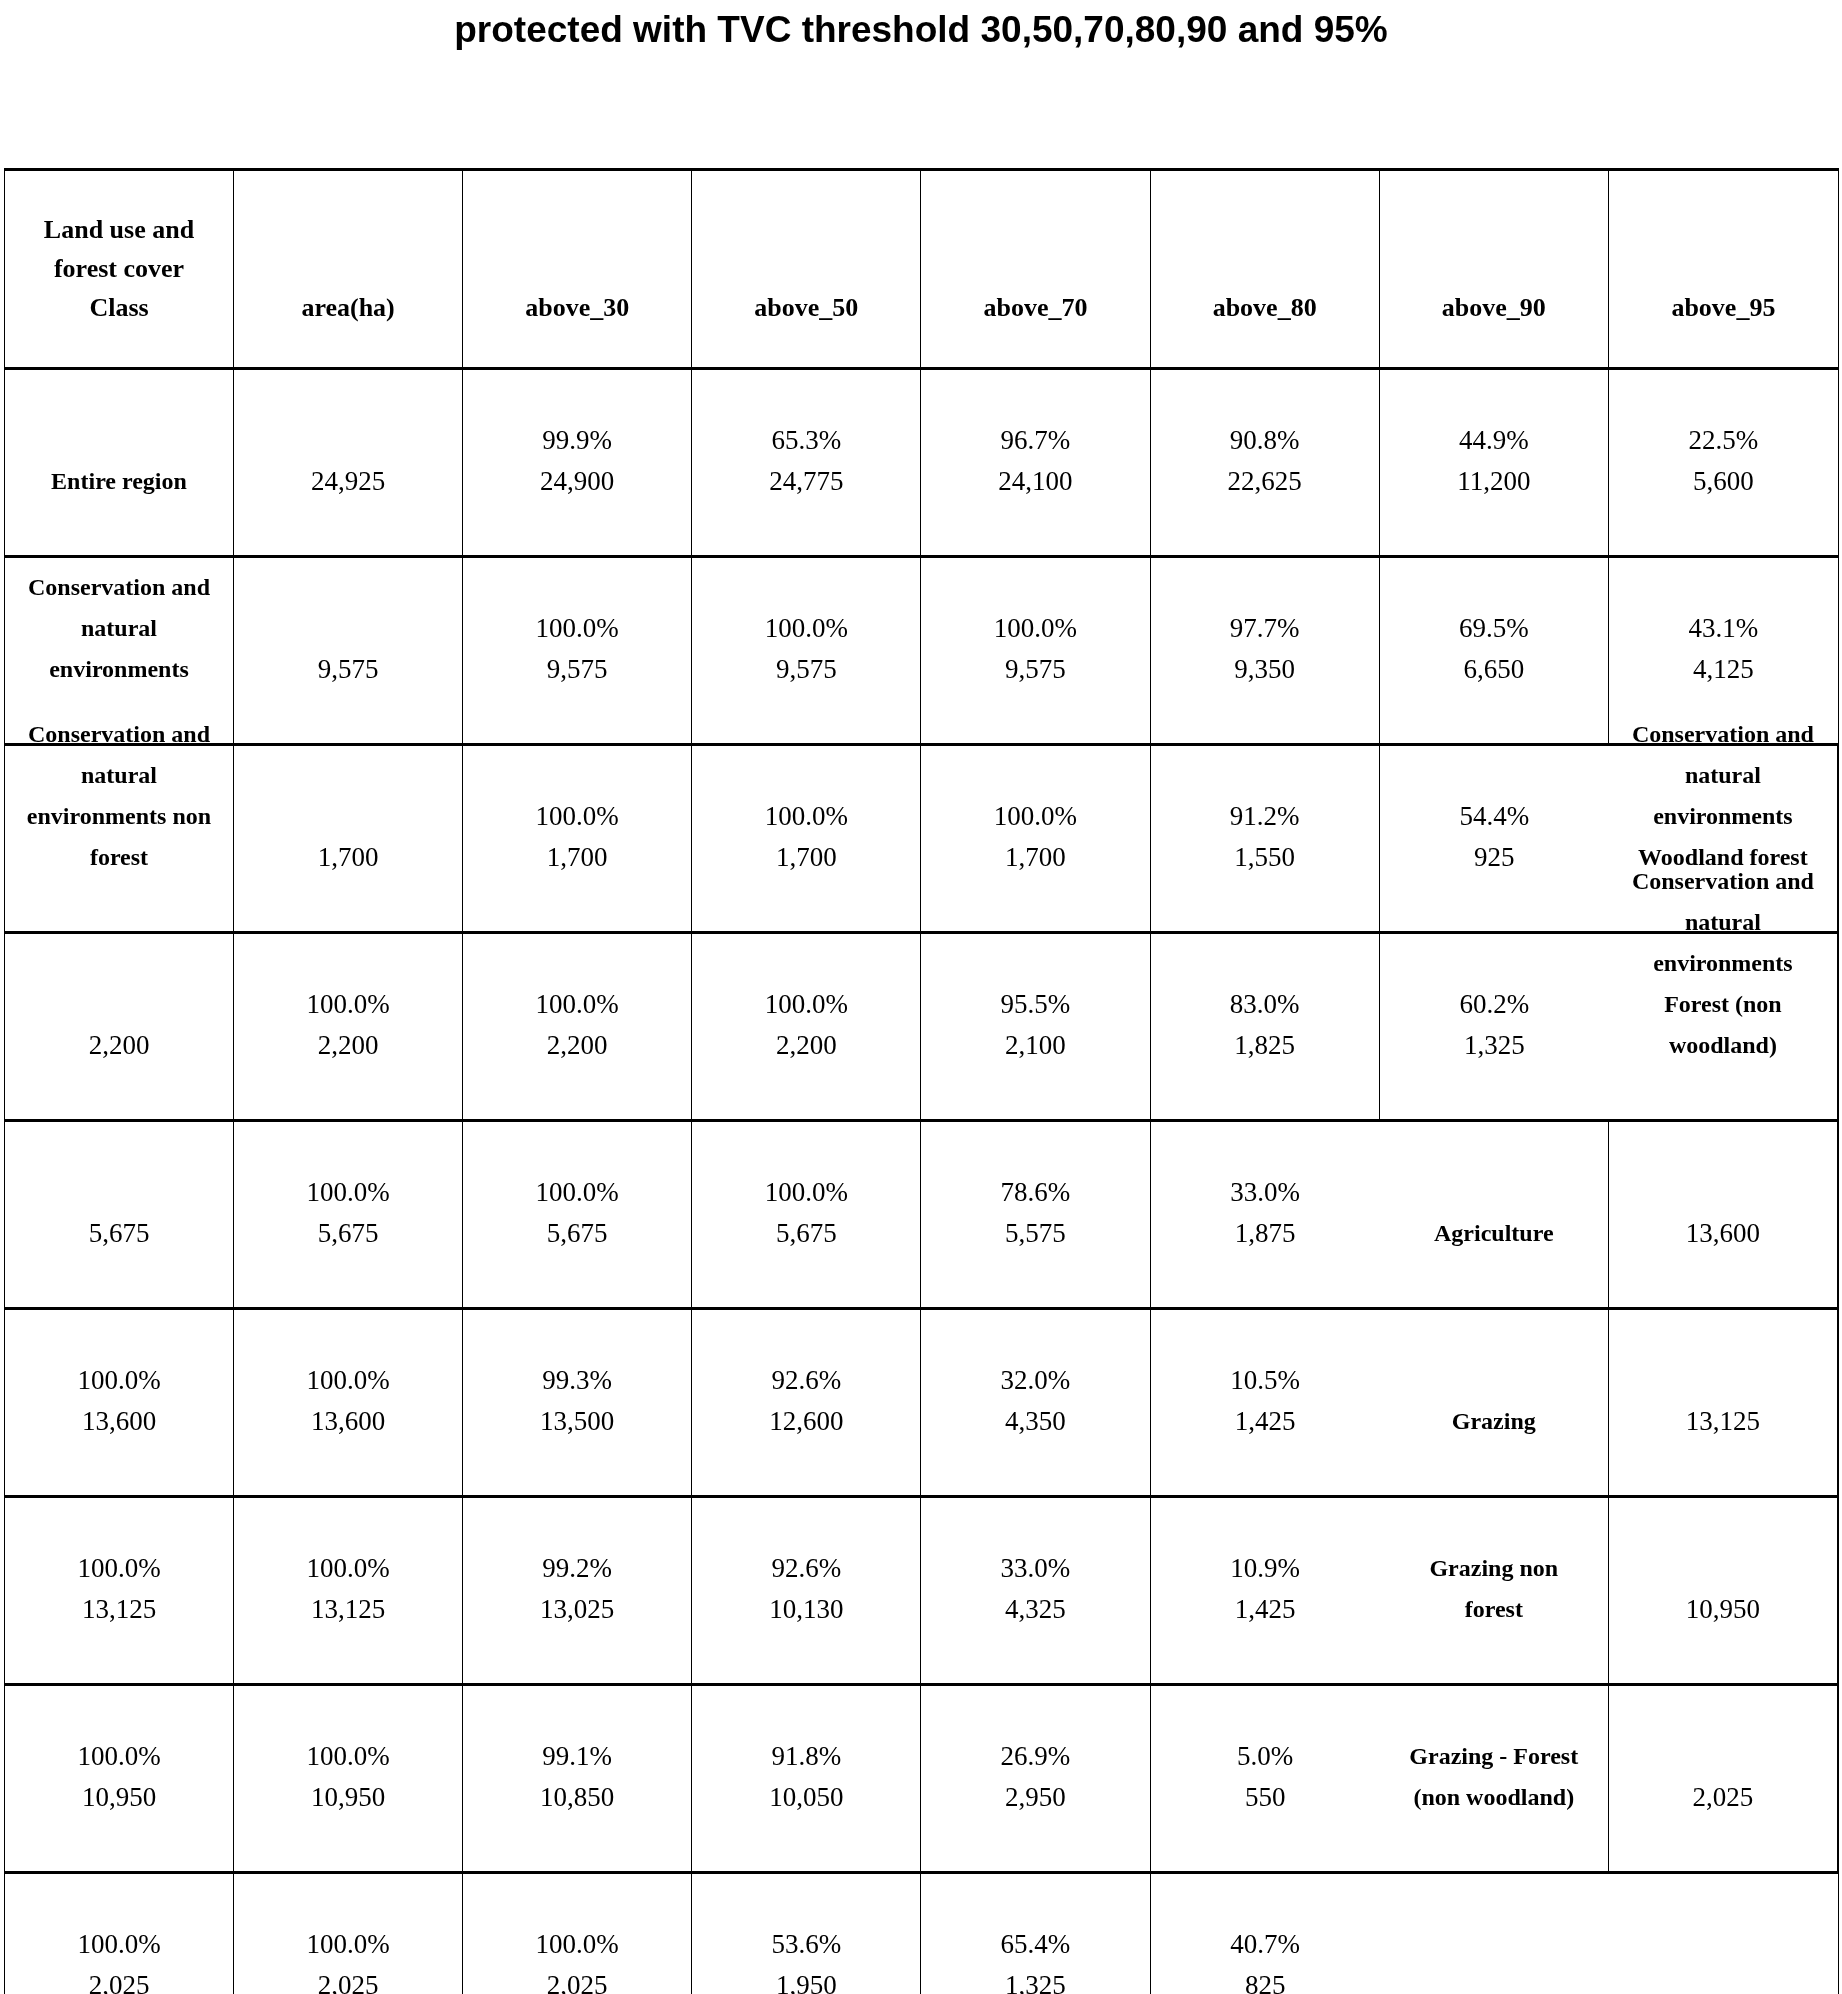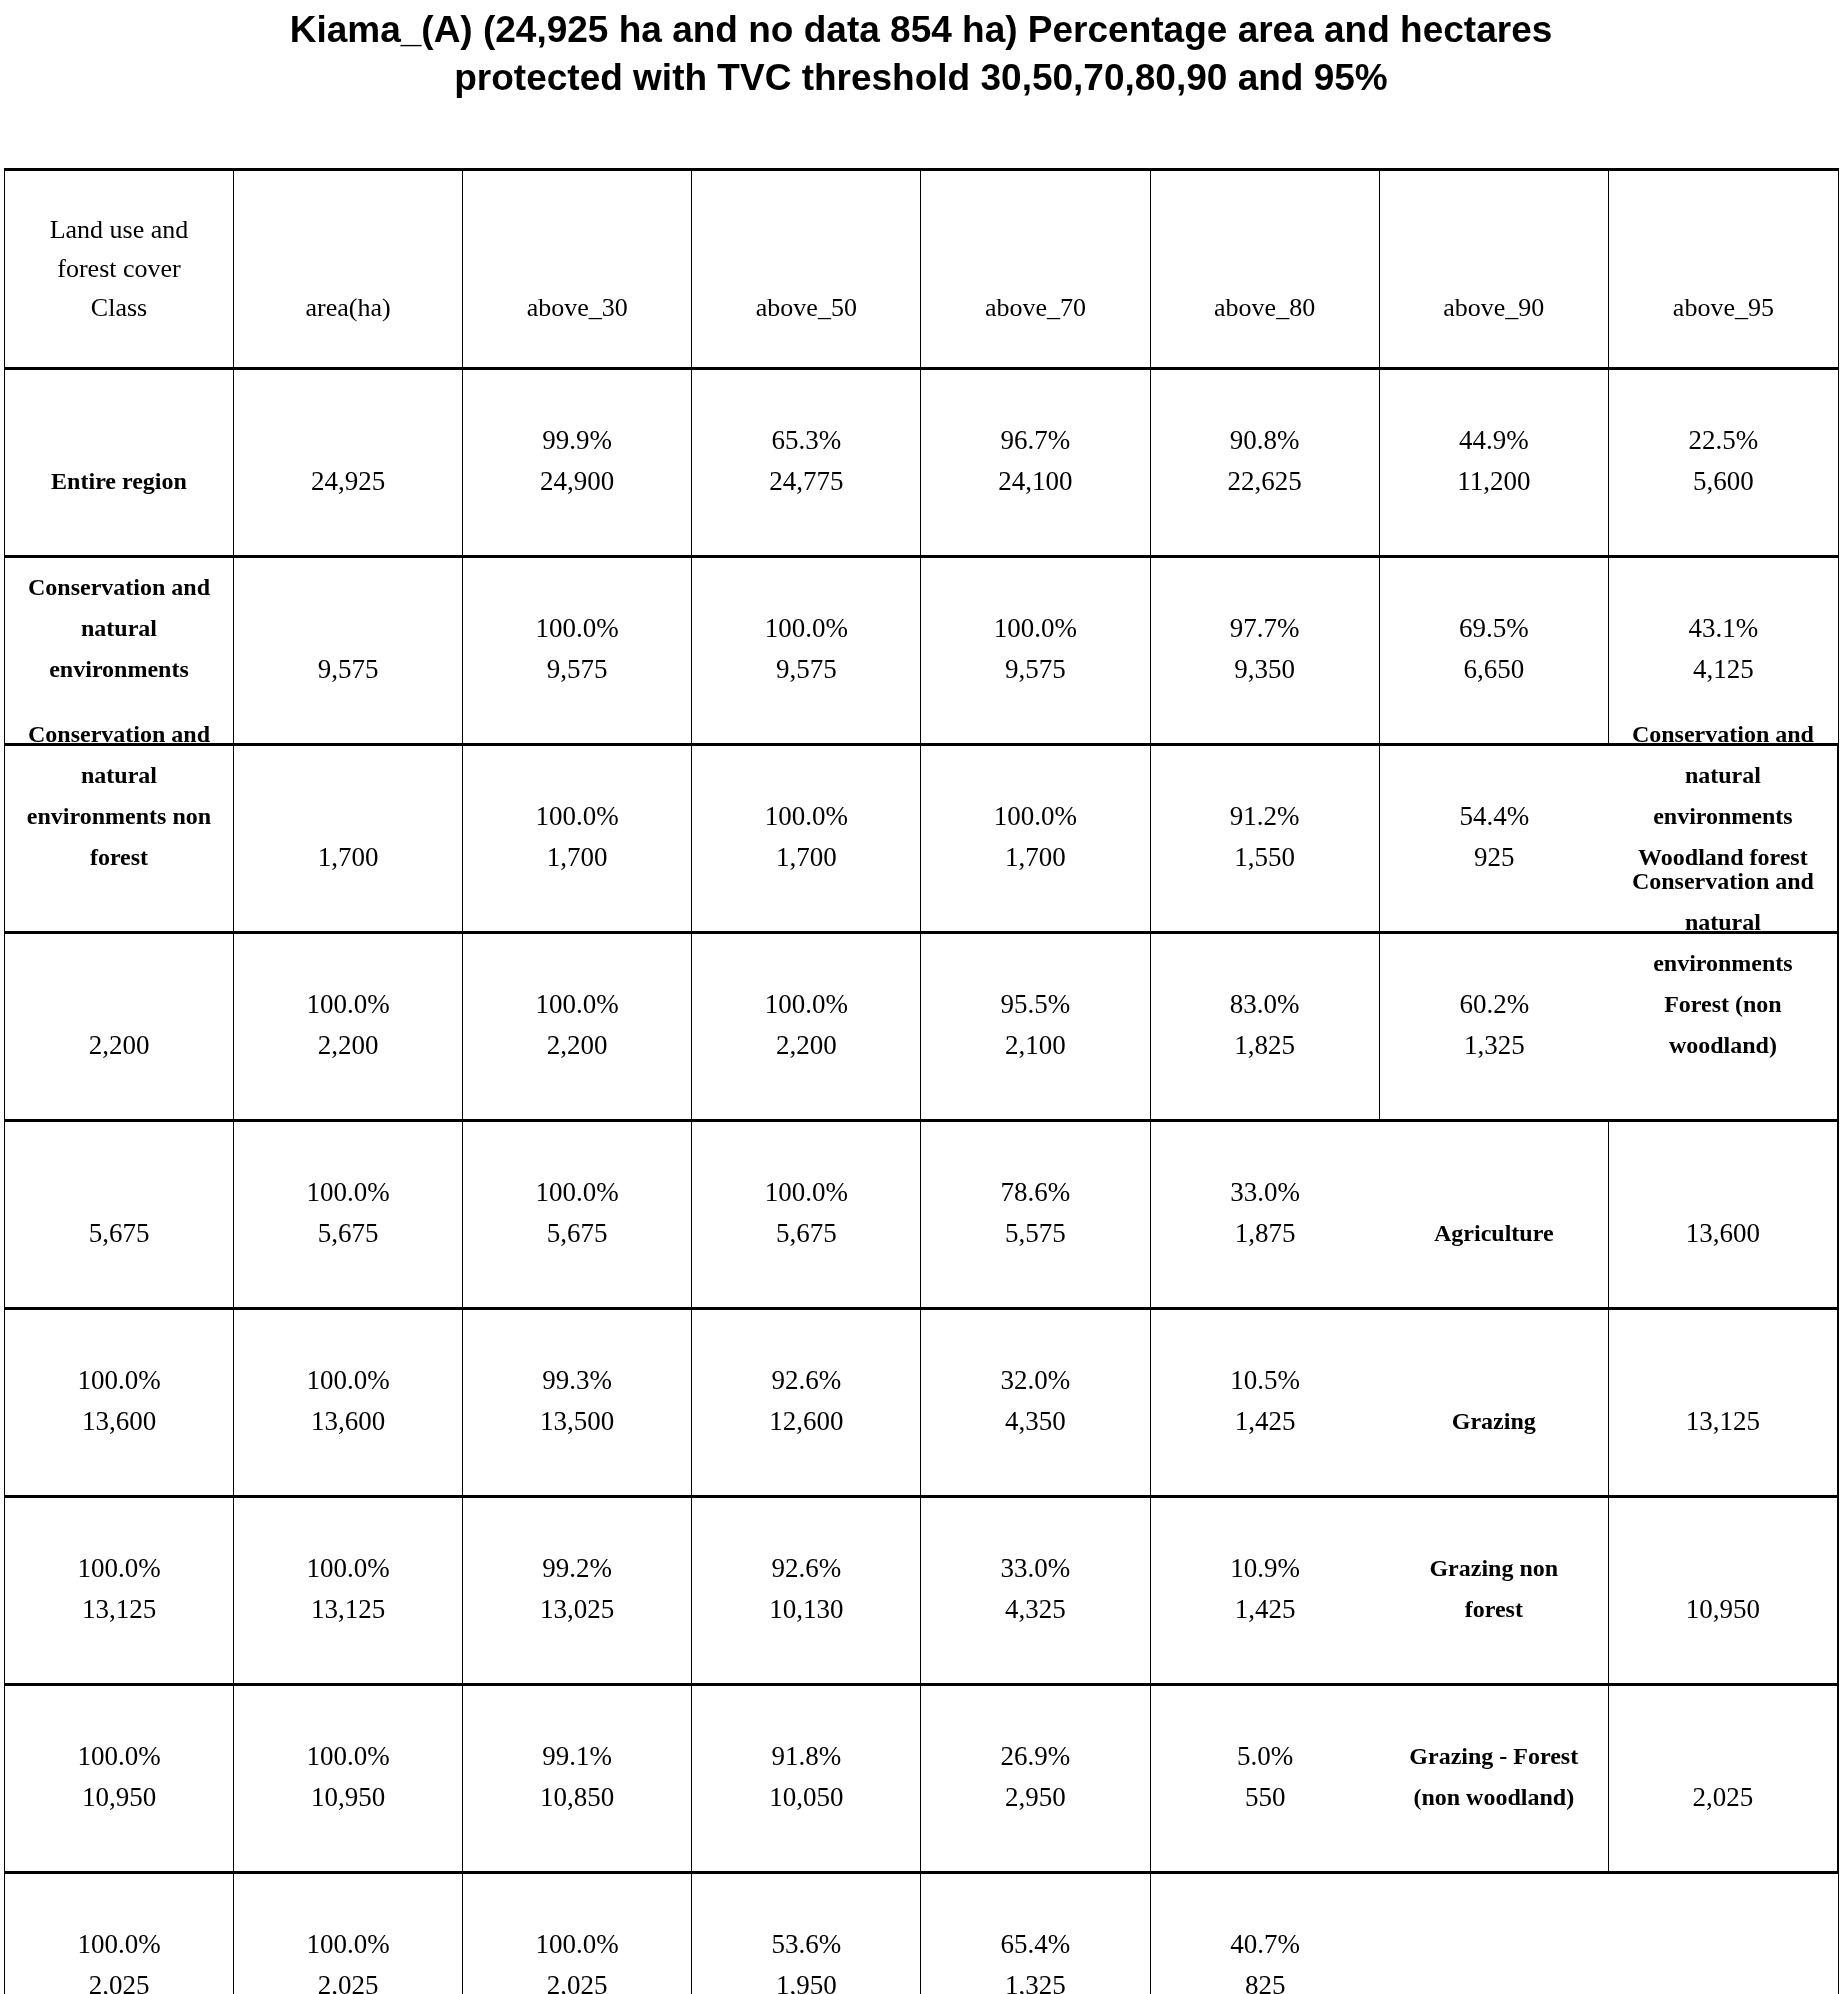--- a/index.html
+++ b/index.html
@@ -13,32 +13,31 @@
 
   
   .tableWrap { position:absolute; left:4px; top:168px; width:1835px;
                border:3.6px solid #000; border-left-width:1.6px; border-right-width:1.6px;
                box-sizing:border-box; background:#fff; }
   .grid { display:grid; grid-template-columns:229px repeat(7, 1fr);
           grid-template-rows:199px repeat(10, 188px); }
   .hcell, .bcell { position:relative; border-right:1.6px solid #000; border-bottom:3.6px solid #000; }
   .lastcol { border-right:none; }
   .hcc { position:absolute; left:0; right:0; bottom:40px; text-align:center;
-         font-weight:normal; font-size:26px; line-height:39px; white-space:pre-line; }
+         font-weight:bold; font-size:26px; line-height:39px; white-space:pre-line; }
   .cc  { position:absolute; left:0; right:0; bottom:53px; text-align:center; }
   .lab { font-weight:bold; font-size:24px; line-height:41px; white-space:pre-line;margin-top:20px; }
   .num { font-size:27px; line-height:41px; }
 </style>
 </head>
 <body>
 
 <div class="page">
 
   <div class="title">
-    <div>Kiama_(A) (24,925 ha and no data 854 ha) Percentage area and hectares</div>
     <div>protected with TVC threshold 30,50,70,80,90 and 95%</div>
   </div>
 
   <div class="tableWrap">
     <div class="grid">
         <div class="hcell">
           <div class="hcc">Land use and
 forest cover
 Class</div>
         </div>

